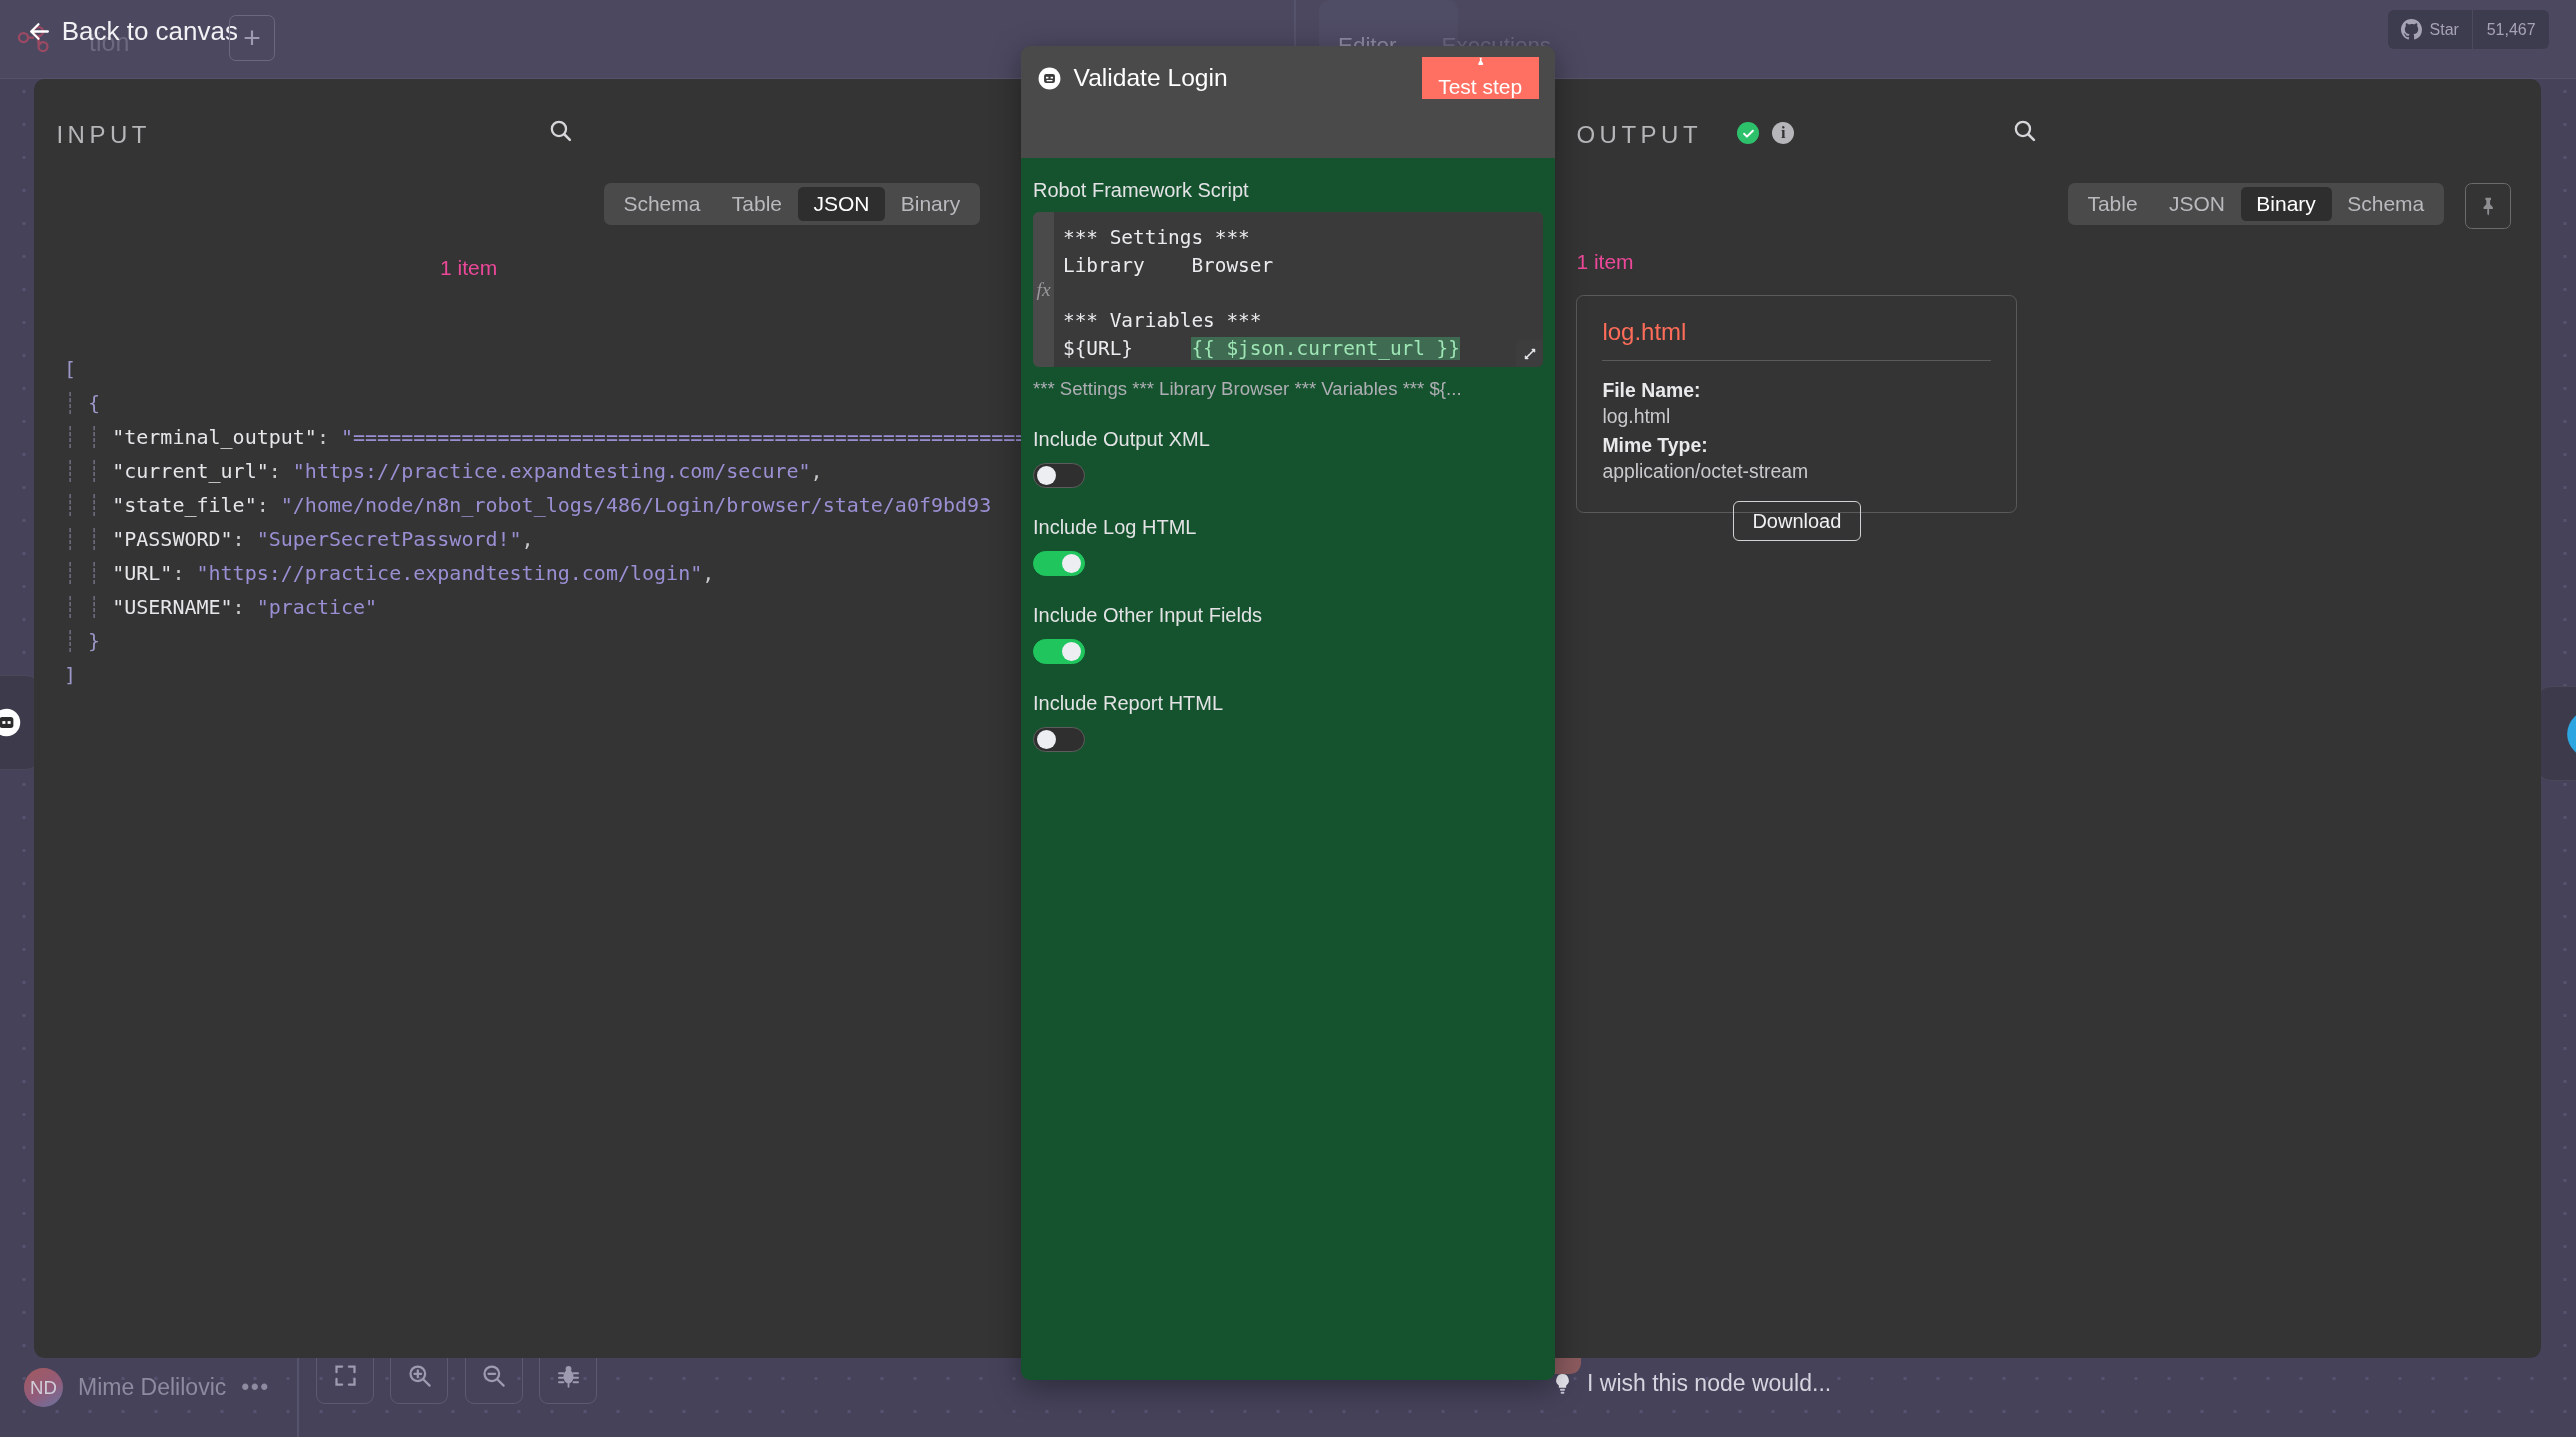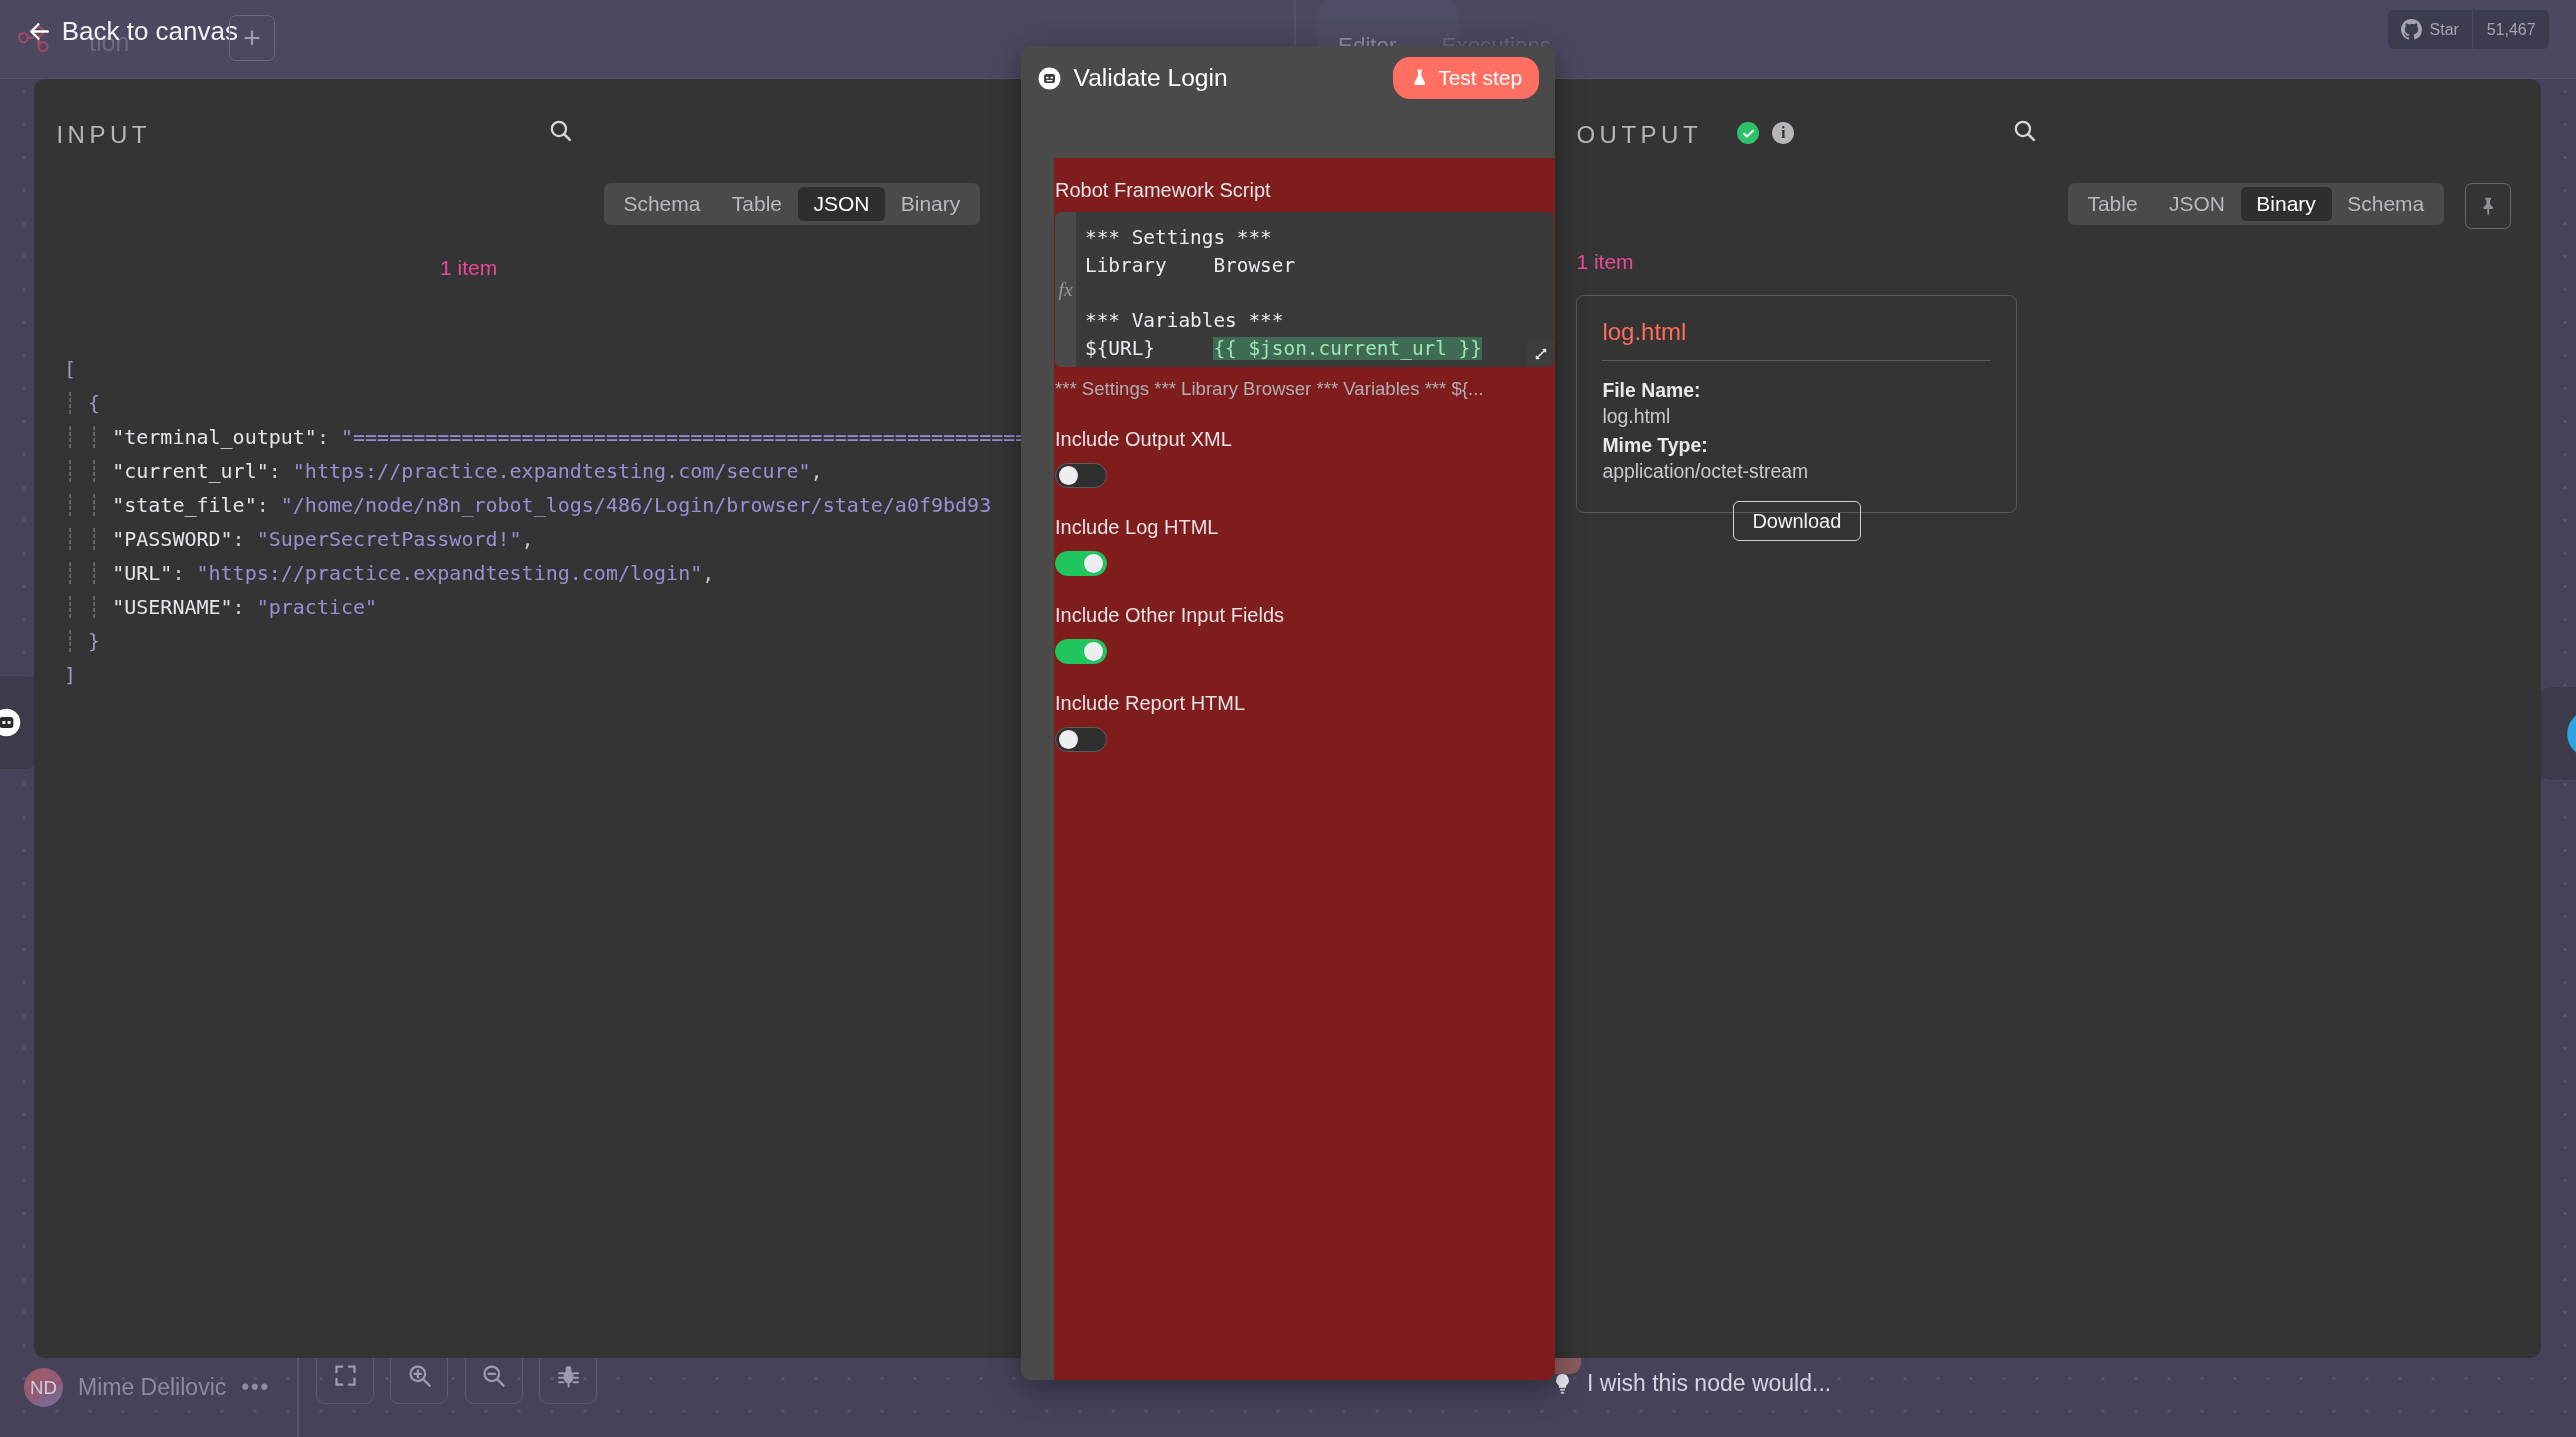--- a/index.html
+++ b/index.html
@@ -239,43 +239,44 @@
     z-index: 20; box-shadow: 0 7.5px 30px rgba(0,0,0,.35);
     overflow: hidden;
   }
   .nd-head {
     position: relative; height: 64px; display: flex; align-items: center;
     padding: 0 16.4px;
   }
   .nd-icon { width: 25px; height: 25px; margin-right: 11.2px; }
   .nd-title { font-size: 24.6px; color: #fff; flex: 1; }
   .test-btn {
-    background: #ff7062; color: #fff; border: none; border-radius: 17px;
+    background: #ff7062; color: #fff; border: none; border-radius: 0;
     height: 42px; padding: 0 16.4px; font-size: 21px; display: flex;
     align-items: center; gap: 9px; cursor: pointer;
     font-family: "Liberation Sans", sans-serif;
+    flex-direction: column;
   }
   .flask { width: 19.4px; height: 19.4px; }
 
   .nd-tabs {
     position: relative; height: 48px; display: flex; align-items: center;
     padding: 0 16.4px; gap: 39px;
   }
   .nd-tab {
     font-size: 22.4px; color: #c3c3c8; cursor: pointer;
     height: 48px; display: flex; align-items: center;
   }
   .nd-tab.active { color: #ff7062; box-shadow: inset 0 -3.7px 0 0 #ff7062; }
   .nd-docs {
     margin-left: auto; display: flex; align-items: center; gap: 9.7px;
     font-size: 22.4px; color: #d4d4d8; cursor: pointer;
   }
   .nd-body {
     position: absolute; left: 0; top: 112px; right: 0; bottom: 0;
-    background: #7f1d1d; padding: 21px 1px; margin-left: 33px;
+    background: #14532d; padding: 21px 12px;
   }
   .fld-label { font-size: 20px; color: #e3e3e6; margin-bottom: 10.4px; }
   .code-wrap {
     position: relative; display: flex;
     background: #4a4a4a; border-radius: 6px; height: 155px; overflow: hidden;
   }
   .fx-gutter {
     width: 21px; flex: 0 0 21px; display: flex; align-items: center;
     justify-content: center; font-family: "Liberation Serif", serif;
     font-style: italic; color: #9a9a9e; font-size: 19.4px;

